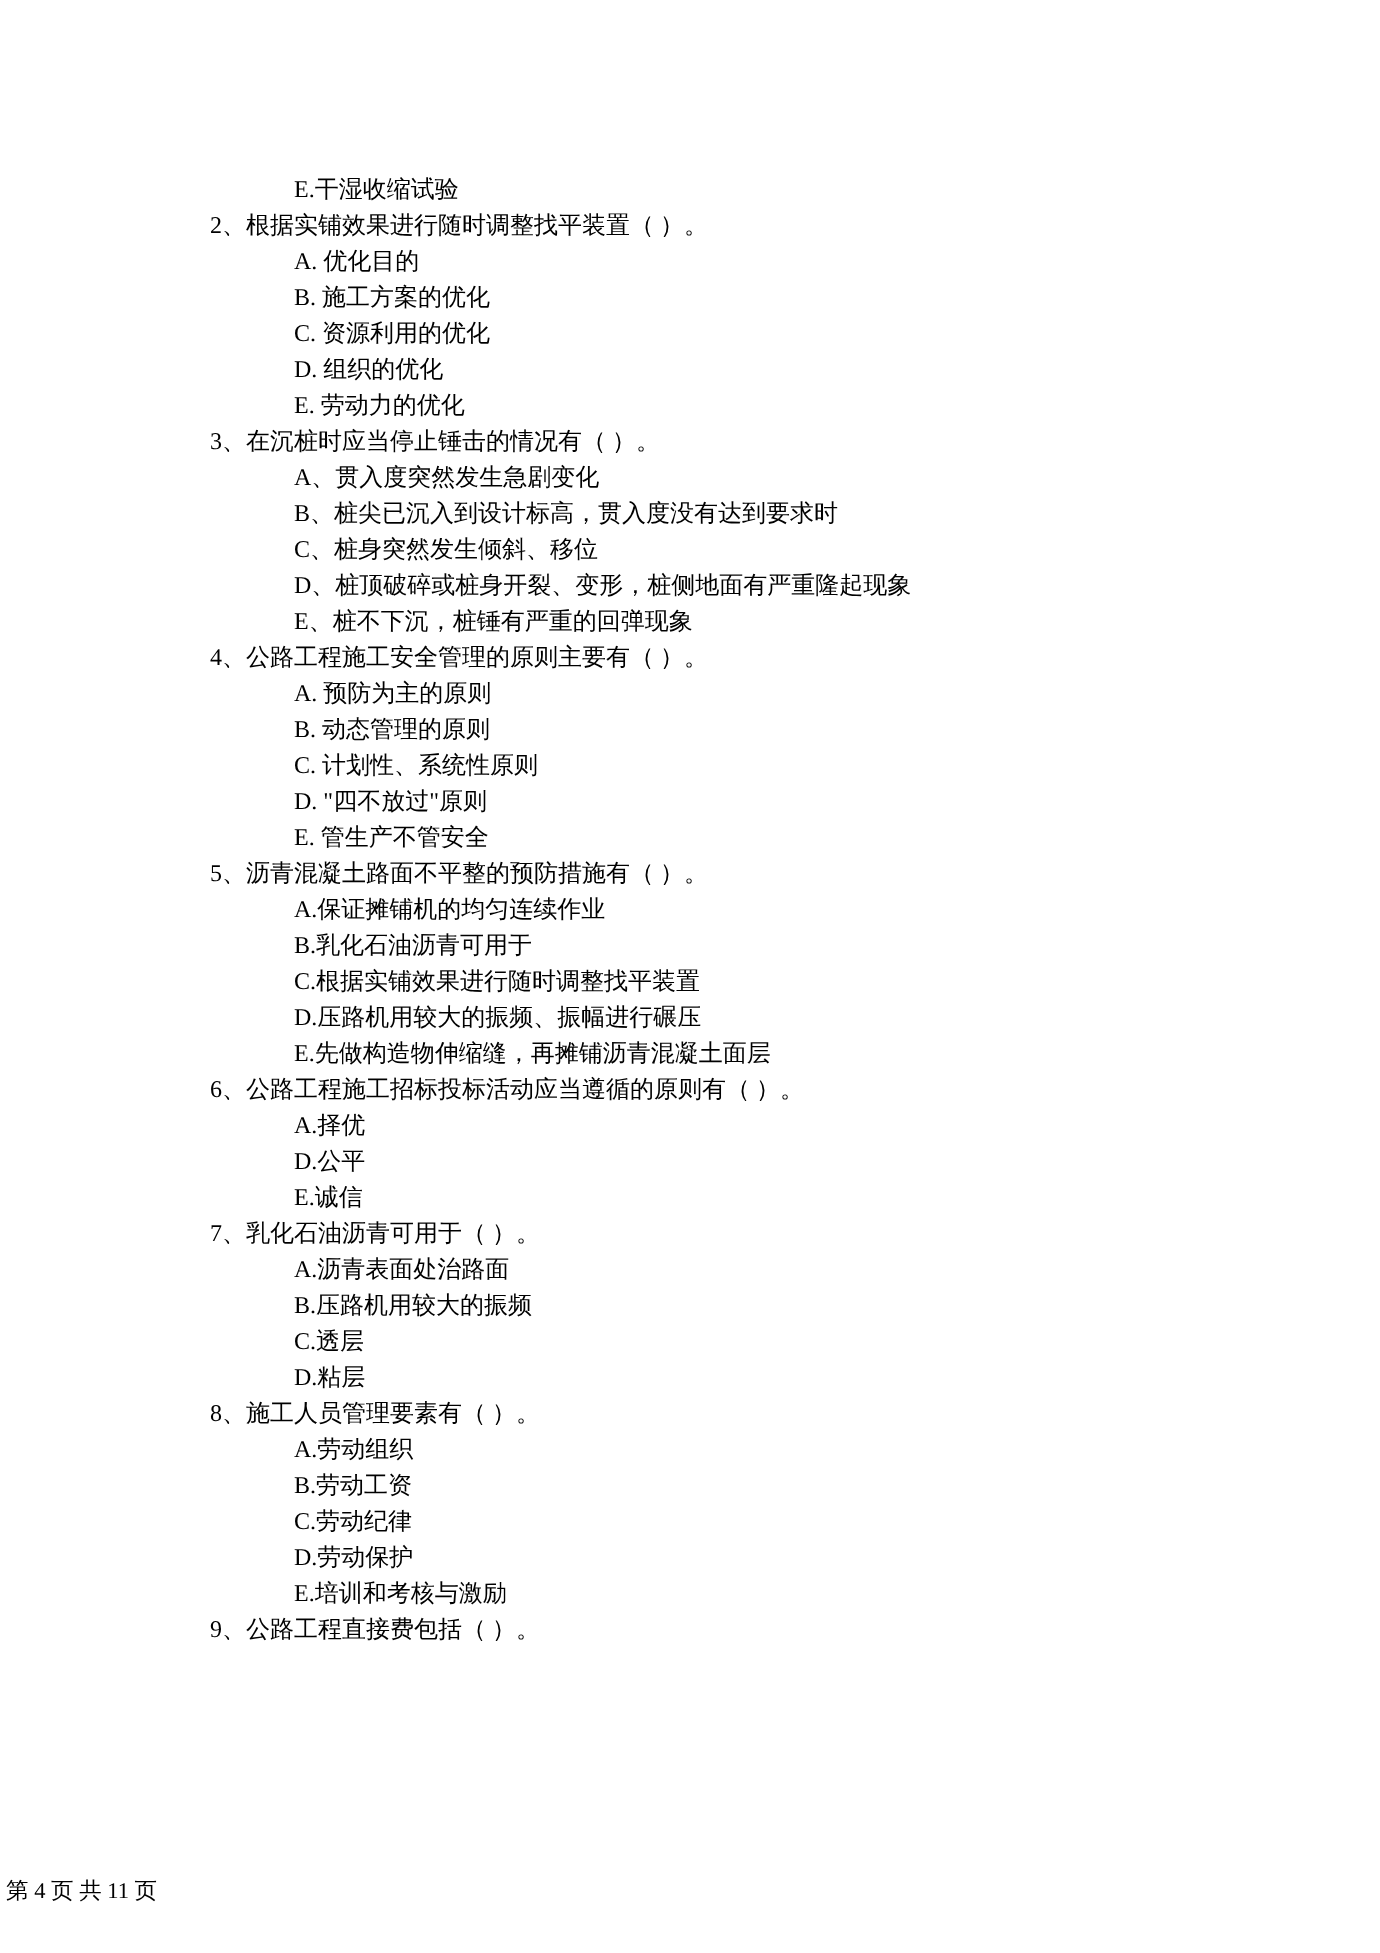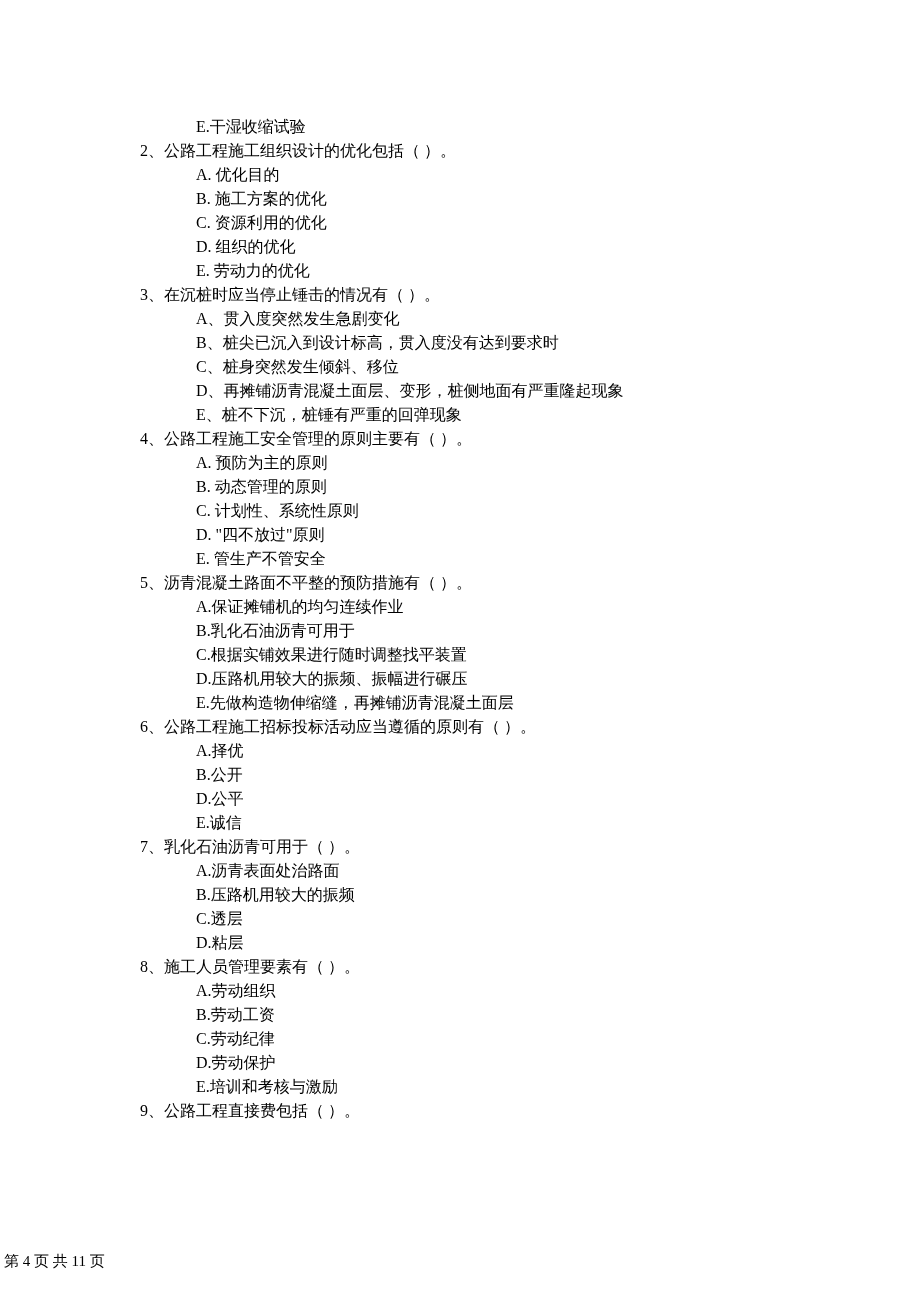--- a/index.html
+++ b/index.html
@@ -39,51 +39,50 @@
       font-size: 15px;
     }
   </style>
 </head>
 <body>
 
 <div class="page">
 
   <p class="q-opt-prev">E.干湿收缩试验</p>
 
-  <p class="q-stem"><span>2、</span><span>公路工程施工组织设计的优化包括（    ）。</span></p>
+  <p class="q-stem"><span>2、</span><span>根据实铺效果进行随时调整找平装置（    ）。</span></p>
   <p class="q-opt">A.  优化目的</p>
   <p class="q-opt">B.  施工方案的优化</p>
   <p class="q-opt">C.  资源利用的优化</p>
   <p class="q-opt">D.  组织的优化</p>
   <p class="q-opt">E.  劳动力的优化</p>
 
   <p class="q-stem"><span>3、</span><span>在沉桩时应当停止锤击的情况有（    ）。</span></p>
   <p class="q-opt">A、贯入度突然发生急剧变化</p>
   <p class="q-opt">B、桩尖已沉入到设计标高，贯入度没有达到要求时</p>
   <p class="q-opt">C、桩身突然发生倾斜、移位</p>
-  <p class="q-opt">D、再摊铺沥青混凝土面层、变形，桩侧地面有严重隆起现象</p>
+  <p class="q-opt">D、桩顶破碎或桩身开裂、变形，桩侧地面有严重隆起现象</p>
   <p class="q-opt">E、桩不下沉，桩锤有严重的回弹现象</p>
 
   <p class="q-stem"><span>4、</span><span>公路工程施工安全管理的原则主要有（    ）。</span></p>
   <p class="q-opt">A.  预防为主的原则</p>
   <p class="q-opt">B.  动态管理的原则</p>
   <p class="q-opt">C.  计划性、系统性原则</p>
   <p class="q-opt">D.  "四不放过"原则</p>
   <p class="q-opt">E.  管生产不管安全</p>
 
   <p class="q-stem"><span>5、</span><span>沥青混凝土路面不平整的预防措施有（    ）。</span></p>
   <p class="q-opt">A.保证摊铺机的均匀连续作业</p>
   <p class="q-opt">B.乳化石油沥青可用于</p>
   <p class="q-opt">C.根据实铺效果进行随时调整找平装置</p>
   <p class="q-opt">D.压路机用较大的振频、振幅进行碾压</p>
   <p class="q-opt">E.先做构造物伸缩缝，再摊铺沥青混凝土面层</p>
 
   <p class="q-stem"><span>6、</span><span>公路工程施工招标投标活动应当遵循的原则有（    ）。</span></p>
   <p class="q-opt">A.择优</p>
-  <p class="q-opt">B.公开</p>
   <p class="q-opt">D.公平</p>
   <p class="q-opt">E.诚信</p>
 
   <p class="q-stem"><span>7、</span><span>乳化石油沥青可用于（    ）。</span></p>
   <p class="q-opt">A.沥青表面处治路面</p>
   <p class="q-opt">B.压路机用较大的振频</p>
   <p class="q-opt">C.透层</p>
   <p class="q-opt">D.粘层</p>
 
   <p class="q-stem"><span>8、</span><span>施工人员管理要素有（    ）。</span></p>

